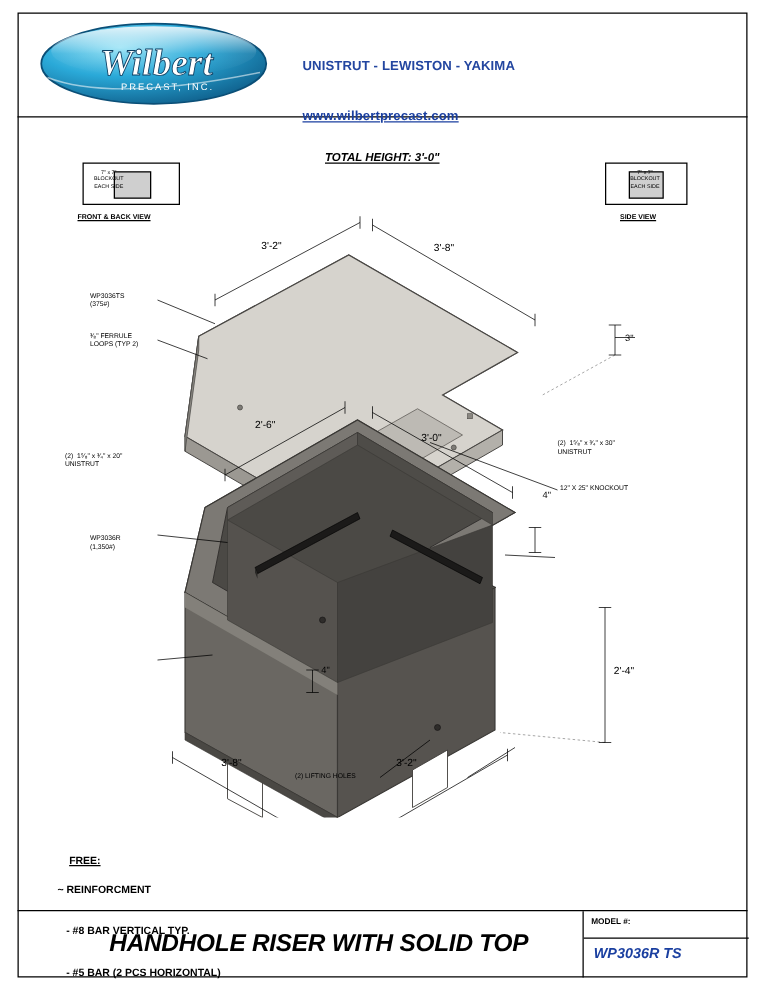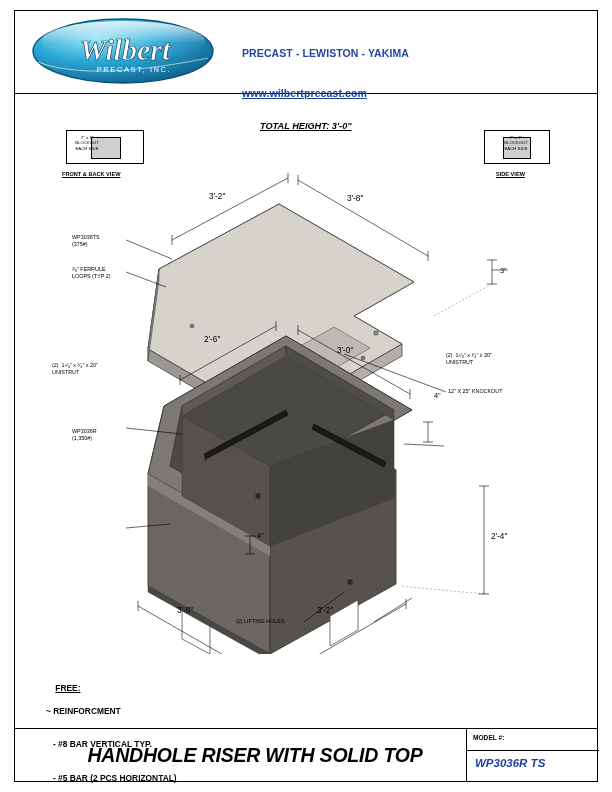--- a/index.html
+++ b/index.html
@@ -202,21 +202,21 @@
         </defs>
         <ellipse cx="93" cy="35" rx="90" ry="32" fill="url(#lg)" stroke="#0b4f77" stroke-width="1.4"></ellipse>
         <ellipse cx="93" cy="25" rx="82" ry="20" fill="url(#lgs)"></ellipse>
         <text x="95" y="44" text-anchor="middle" font-family="Liberation Serif, serif" font-size="30" font-style="italic" font-weight="bold" fill="#ffffff" stroke="#0b3f63" stroke-width="0.7">Wilbert</text>
         <text x="104" y="56" text-anchor="middle" font-family="Liberation Sans, sans-serif" font-size="7.5" letter-spacing="1.6" fill="#ffffff">PRECAST, INC.</text>
         <path d="M8 46 Q 60 66 178 42" stroke="#ffffff" stroke-width="1.1" fill="none" opacity="0.55"></path>
       </svg>
     </div>
 
     <div class="addr">
-      <span class="line">PRECAST - LEWISTON - YAKIMA</span>
+      <span class="line">UNISTRUT - LEWISTON - YAKIMA</span>
       <span class="line web">www.wilbertprecast.com</span>
     </div>
   </div>
 
   <div class="drawing">
 
     <div class="title-center">TOTAL HEIGHT:  3'-0"</div>
 
     <div class="smallbox" style="left:52px; top:36px; width:78px; height:34px;">
       <div class="inner" style="left:24px; top:6px; width:30px; height:22px;"></div>

